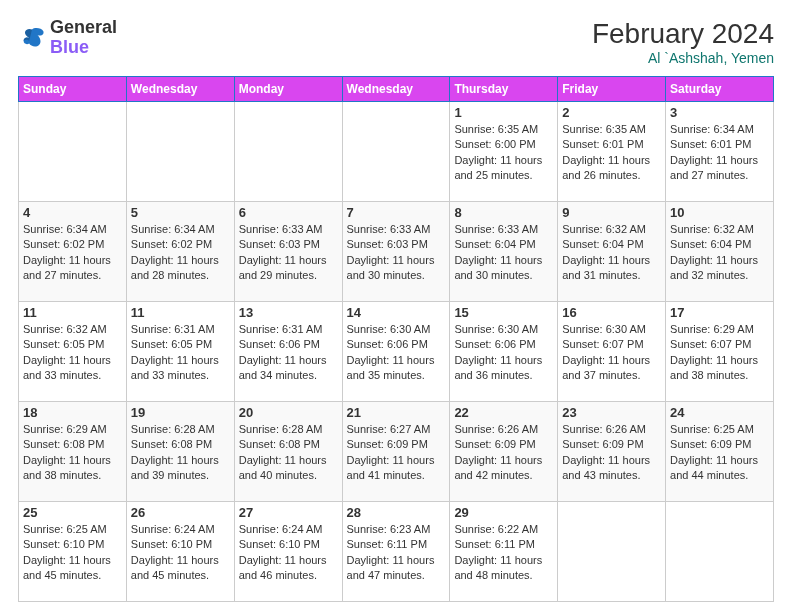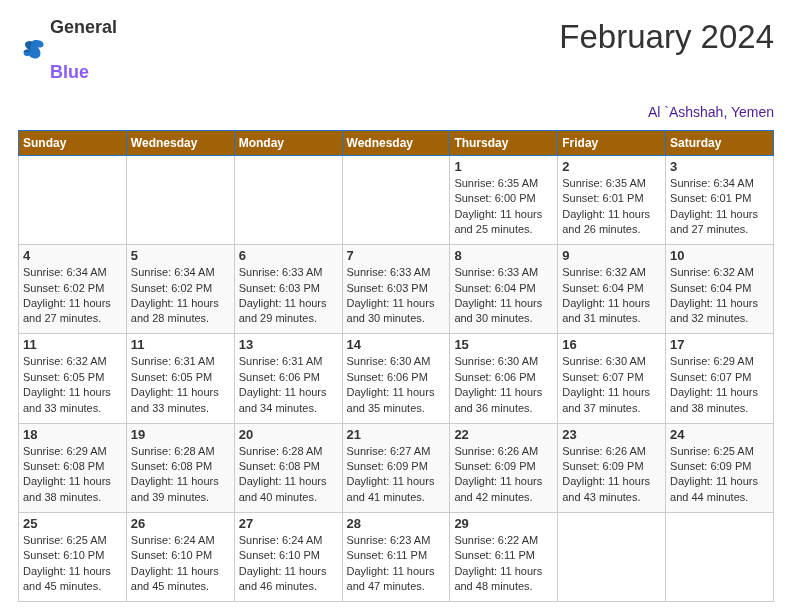--- a/index.html
+++ b/index.html
@@ -27,41 +27,39 @@
       display: flex;
       align-items: center;
       gap: 4px;
     }
     .logo-text {
       display: flex;
       flex-direction: column;
       font-size: 18px;
       font-weight: bold;
       line-height: 1.1;
-      gap: 25px;
     }
     .logo-general { color: #333; }
     .logo-blue { color: #8b5cf6; }
     .logo-bird {
       width: 28px;
       height: 28px;
     }
     .title-block {
       text-align: right;
     }
     .title-month {
-      font-size: 33px;
+      font-size: 28px;
       font-weight: normal;
       color: #333;
       text-align: right;
     }
     .title-location {
       font-size: 14px;
-      color: #4c1d95;
-      margin-top: 48px;
+      color: #0f766e;
     }
     .calendar {
       flex: 1;
       border-collapse: collapse;
       width: 100%;
       table-layout: fixed;
     }
     .calendar th {
       background: #2176c7;
       color: #fff;
@@ -87,21 +85,21 @@
       margin-bottom: 2px;
     }
     .day-info {
       font-size: 11px;
       color: #333;
       line-height: 1.4;
     }
     tr:nth-child(even) td { background: #f9f9f9; }
     tr:nth-child(odd) td { background: #fff; }
     
-    .calendar thead tr th { background: #a16207; }
+    .calendar thead tr th { background: #d946ef; }
   </style>
 </head>
 <body>
 
 <div class="page">
   <div class="header">
     <div class="logo">
       <svg class="logo-bird" viewBox="0 0 40 40">
         <path d="M20 8 C24 4, 34 6, 36 10 C38 14, 34 18, 28 16 C32 20, 34 26, 30 30 C26 34, 18 32, 16 28 C12 30, 8 28, 8 24 C8 20, 12 18, 16 20 C14 16, 14 10, 20 8 Z" fill="#2176c7"></path>
         <path d="M20 8 C16 6, 10 8, 10 12 C10 16, 14 18, 16 20 C12 18, 8 20, 8 24 C10 22, 14 22, 16 24" fill="#1a5fa0"></path>

